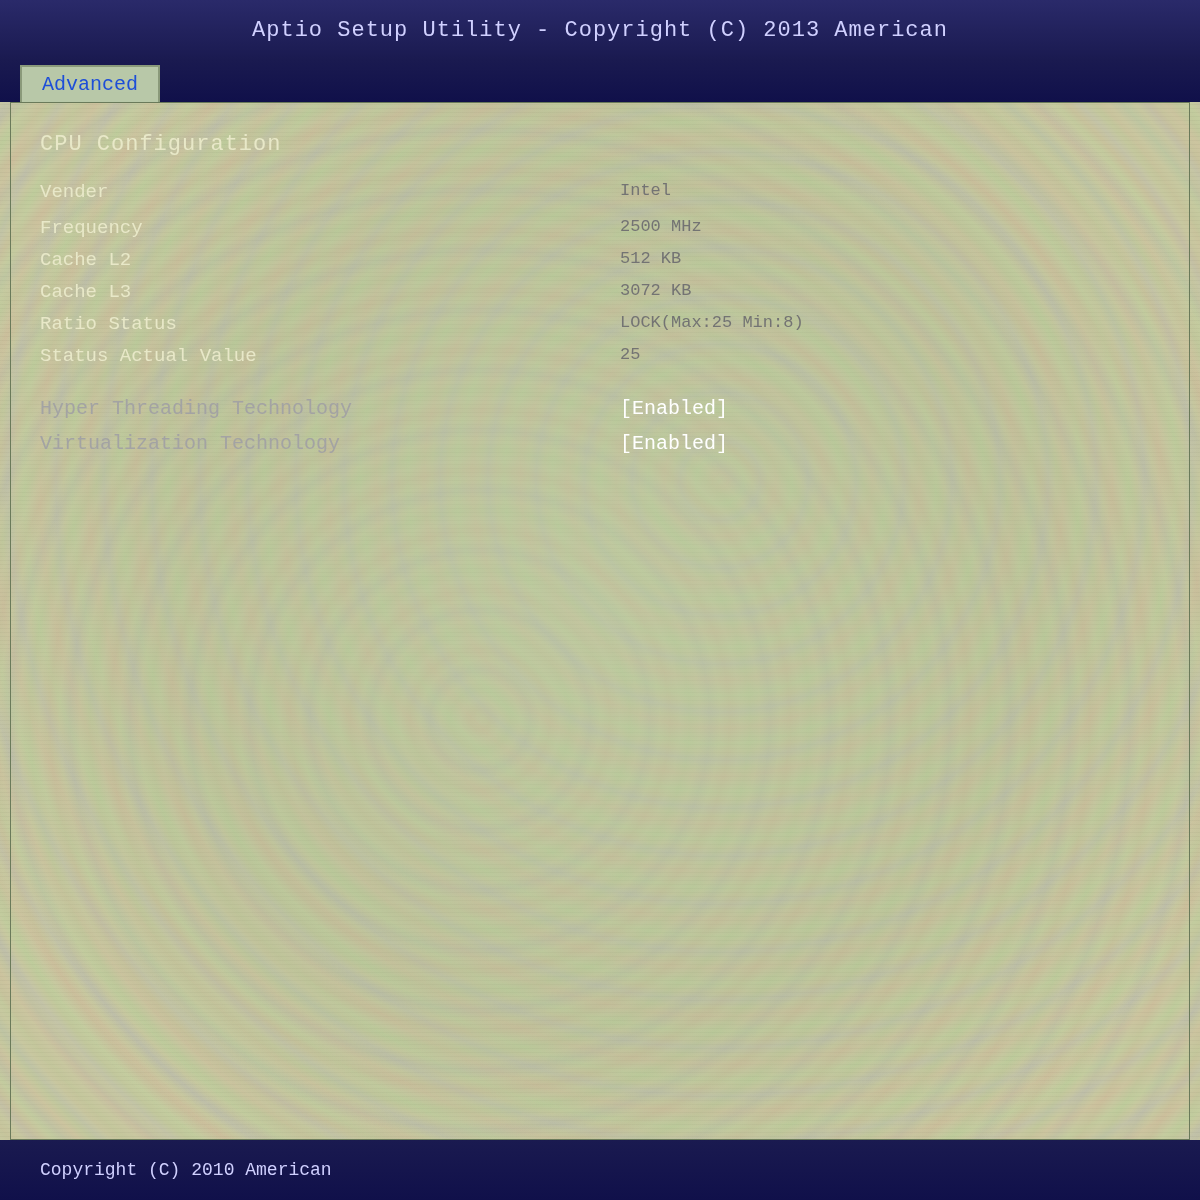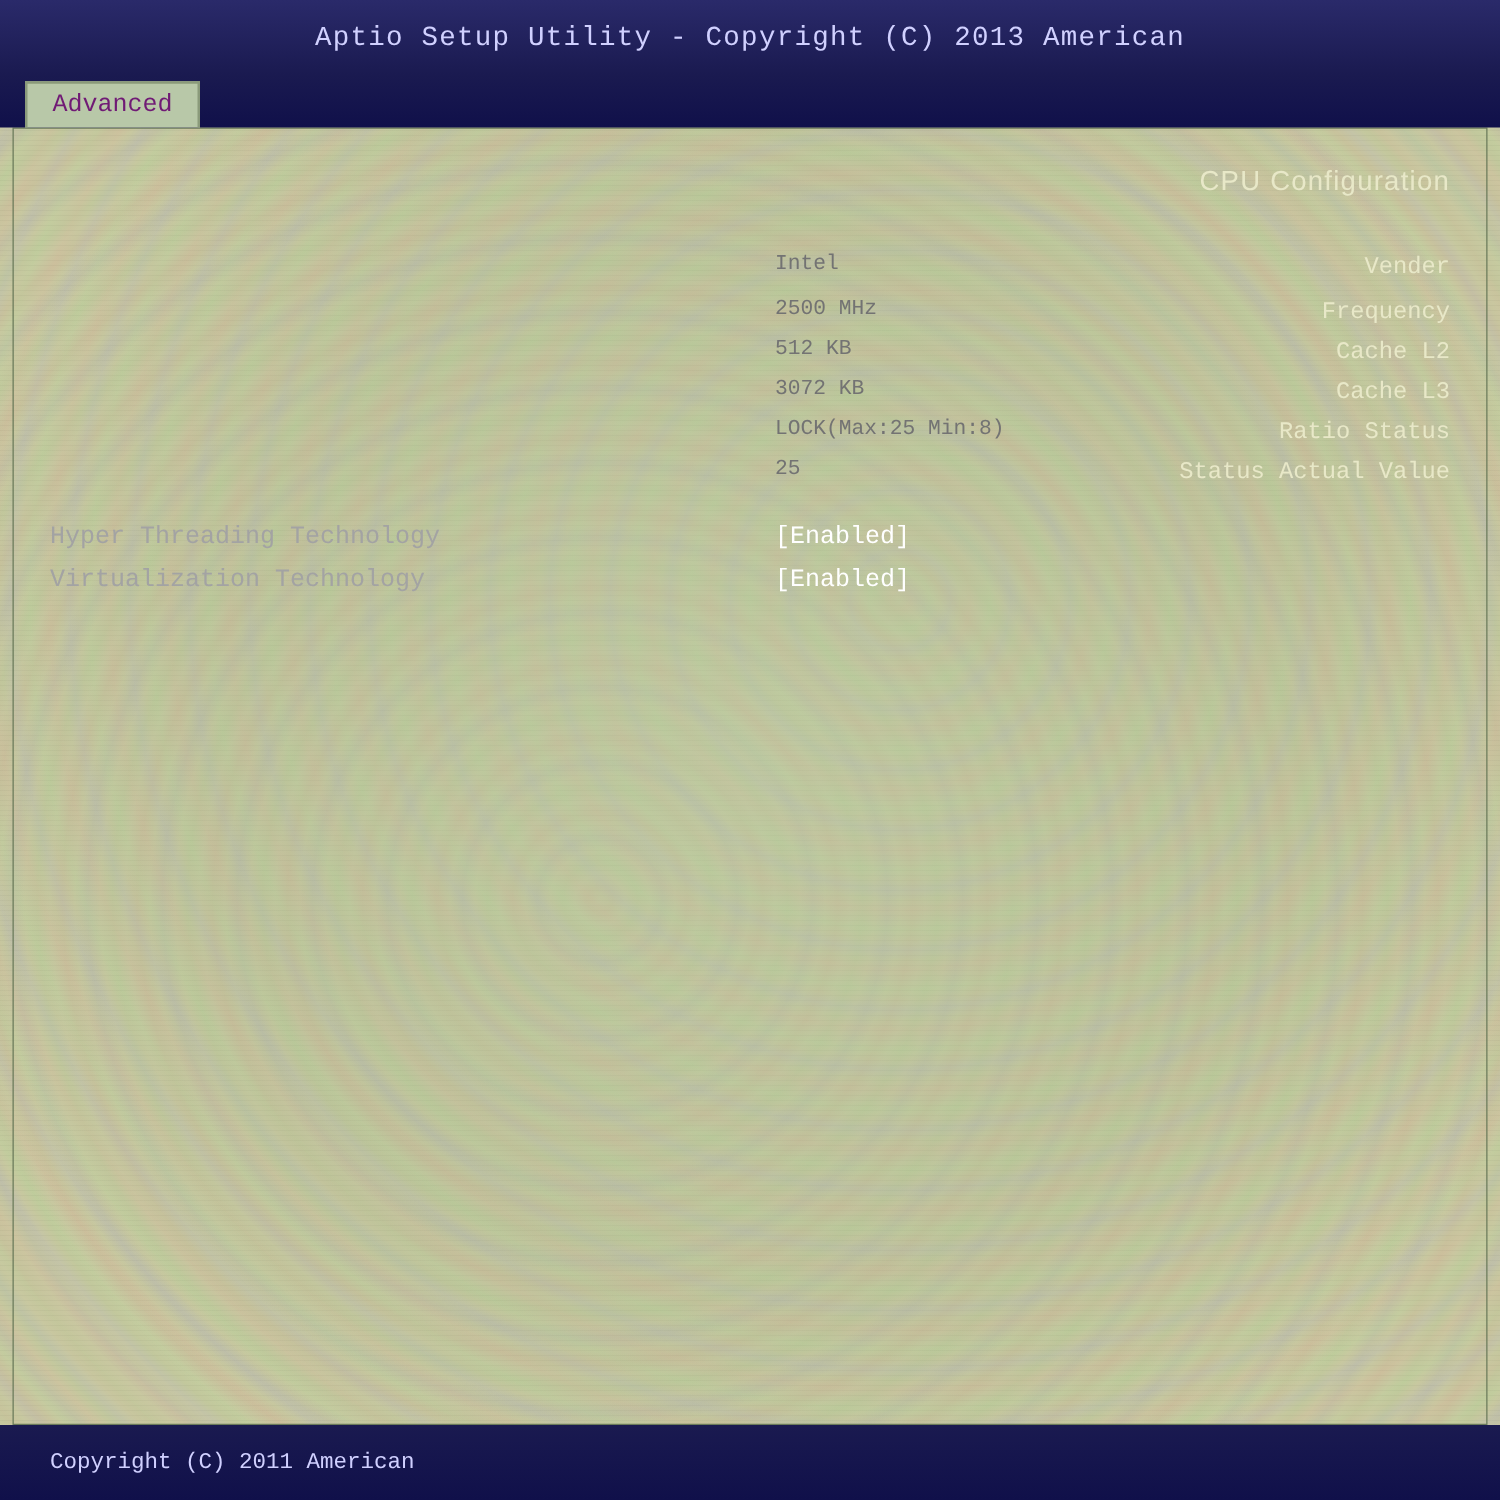--- a/index.html
+++ b/index.html
@@ -15,21 +15,20 @@
       background: #000;
       font-family: 'Courier New', Courier, monospace;
     }
 
     .screen {
       width: 1200px;
       height: 1200px;
       position: relative;
       background: #1a1a2e;
       overflow: hidden;
-      text-align: right;
     }
 
     
     .bg-pattern {
       position: absolute;
       top: 0;
       left: 0;
       width: 100%;
       height: 100%;
       background: 
@@ -102,21 +101,21 @@
       width: 100%;
       height: 42px;
       background: linear-gradient(180deg, #1a1a50 0%, #10104a 100%);
       z-index: 10;
       display: flex;
       align-items: flex-end;
     }
 
     .tab-active {
       background: #b8c8a8;
-      color: #701a75;
+      color: #1d4ed8;
       font-size: 20px;
       font-family: 'Courier New', Courier, monospace;
       padding: 6px 20px 6px 20px;
       margin-left: 20px;
       border-top: 2px solid #8a9a7a;
       border-left: 2px solid #8a9a7a;
       border-right: 2px solid #8a9a7a;
     }
 
     
@@ -126,22 +125,22 @@
       left: 0;
       right: 0;
       bottom: 60px;
       padding: 30px 40px;
       z-index: 5;
     }
 
     .section-title {
       color: #e8e8c8;
       font-size: 22px;
-      font-family: Liberation Sans, sans-serif;
-      margin-bottom: 44px;
+      font-family: Liberation Mono, monospace;
+      margin-bottom: 24px;
       letter-spacing: 1px;
     }
 
     .info-label {
       color: #e8e8c8;
       font-size: 19px;
       font-family: 'Courier New', Courier, monospace;
       min-width: 280px;
     }
 
@@ -295,16 +294,16 @@
       <div class="interactive-row">
         <span class="interactive-label">Virtualization Technology</span>
         <span class="interactive-value">[Enabled]</span>
       </div>
 
     </div>
 
   </div>
 
   <div class="footer-bar">
-    <span class="footer-text">Copyright (C) 2011 American</span>
+    <span class="footer-text">Copyright (C) 2010 American</span>
   </div>
 
 </div>
 
 </body></html>

